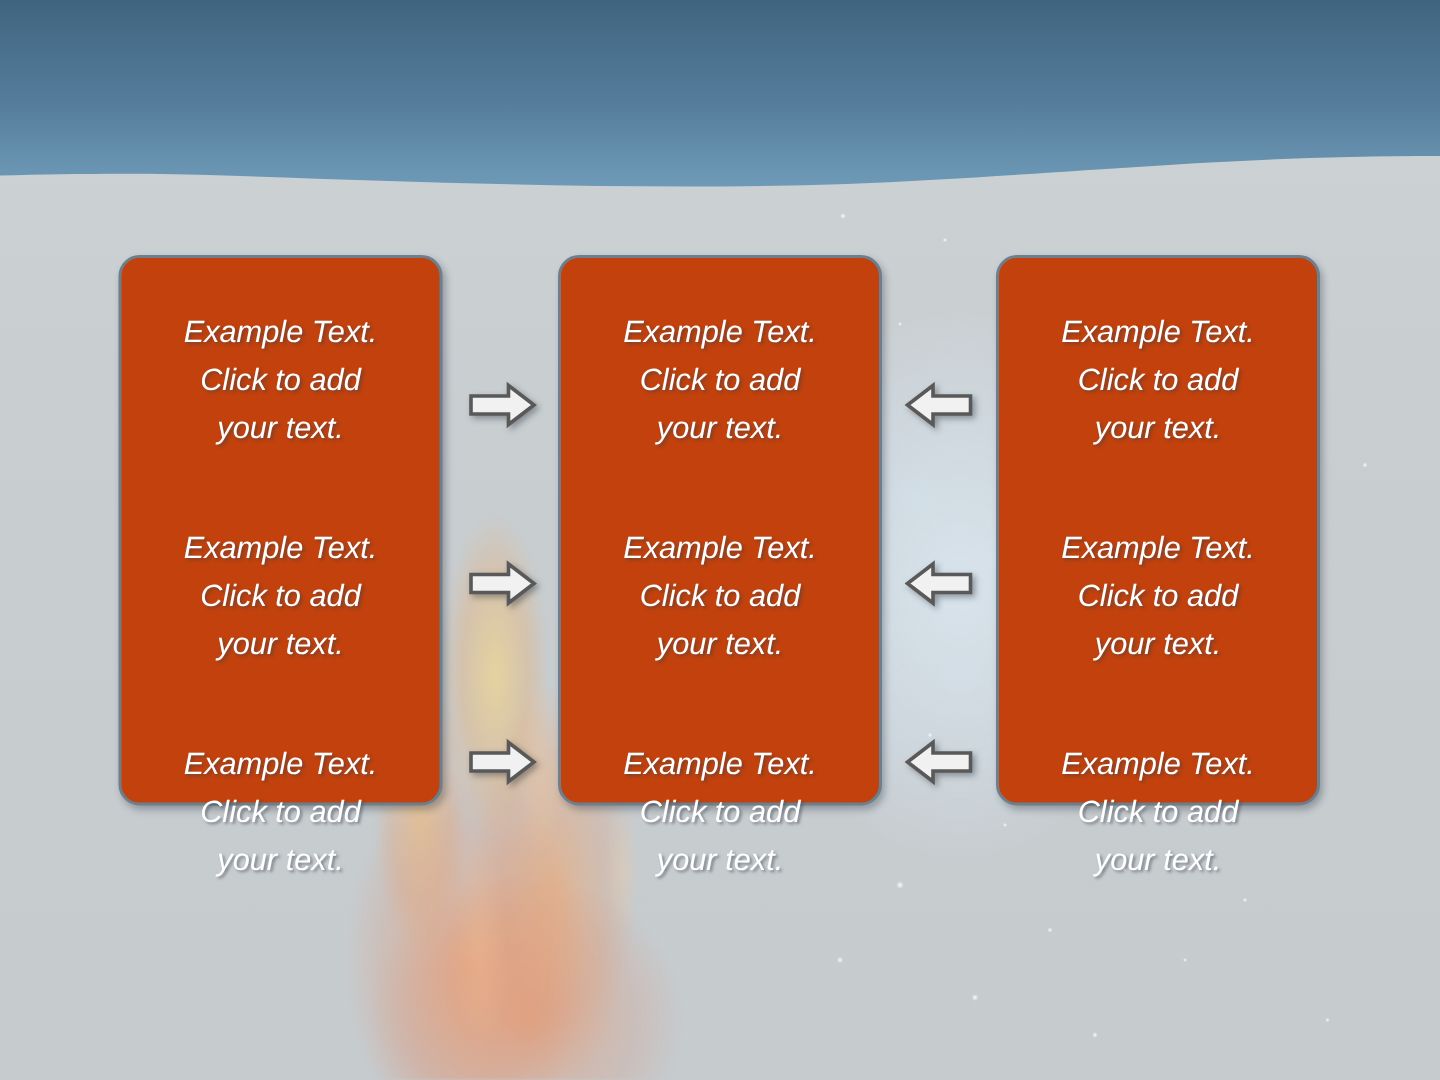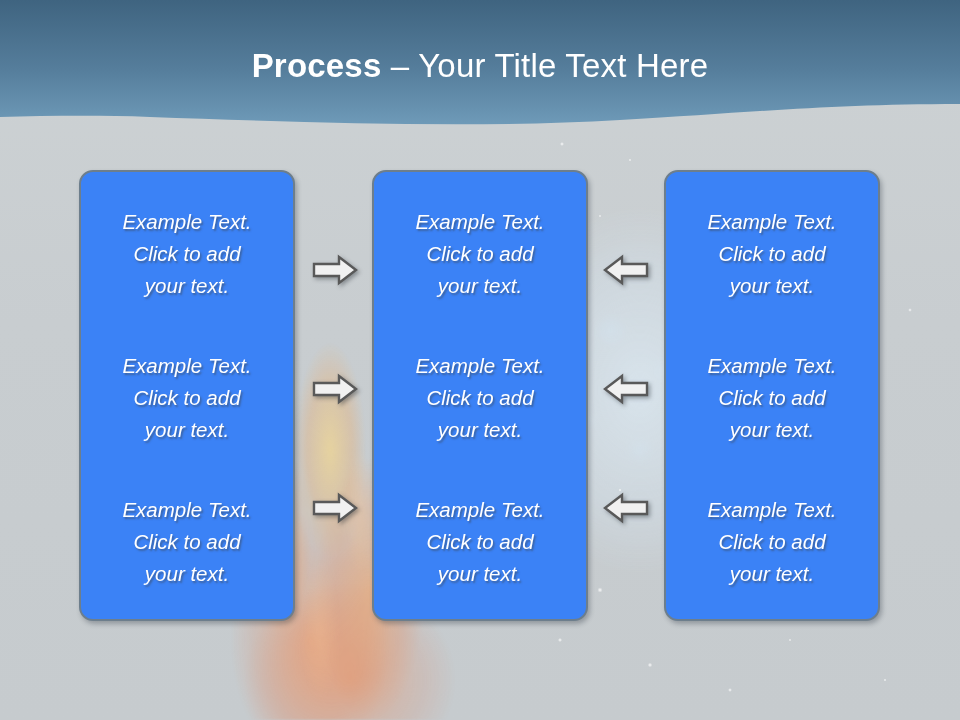--- a/index.html
+++ b/index.html
@@ -137,23 +137,23 @@
     white-space: nowrap;
   }
   .title .t-bold { font-weight: bold; }
   .title .t-rest { font-weight: normal; }
 
   
   .pbox {
     position: absolute;
     top: 170px;
     width: 216px;
-    height: 451px;
+    height: 367px;
     box-sizing: border-box;
-    background: #3b82f6;
+    background: #c2410c;
     border: 2px solid #6d7e8c;
     border-radius: 14px;
     box-shadow: 2px 3px 5px rgba(40,50,60,0.33);
     padding-left: 40px;
   }
   .pbox-1 { left: 79px; }
   .pbox-2 { left: 372px; }
   .pbox-3 { left: 664px; }
 
   .pbox-inner {
@@ -205,23 +205,20 @@
         <linearGradient id="hdrGrad" x1="0" y1="0" x2="0" y2="1">
           <stop offset="0%" stop-color="#3f6480"></stop>
           <stop offset="55%" stop-color="#557d9b"></stop>
           <stop offset="100%" stop-color="#6e9ab8"></stop>
         </linearGradient>
       </defs>
       <path d="M0,0 L960,0 L960,104 C830,104 760,112 620,120 C470,129 300,122 150,117 C95,115 45,116 0,117 Z" fill="url(#hdrGrad)"></path>
     </svg>
   </div>
 
-  <div class="title">
-    <span class="t-bold">Process</span><span class="t-rest"> – Your Title Text Here</span>
-  </div>
 
   <div class="pbox pbox-1">
     <div class="pbox-inner">
       <div class="ptext">
         <div>Example Text.</div>
         <div>Click  to add</div>
         <div>your text.</div>
       </div>
       <div class="ptext">
         <div>Example Text.</div>

